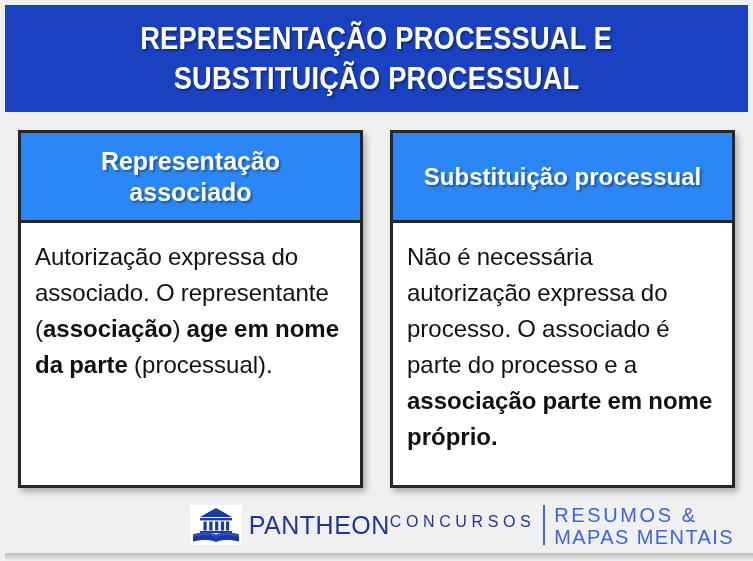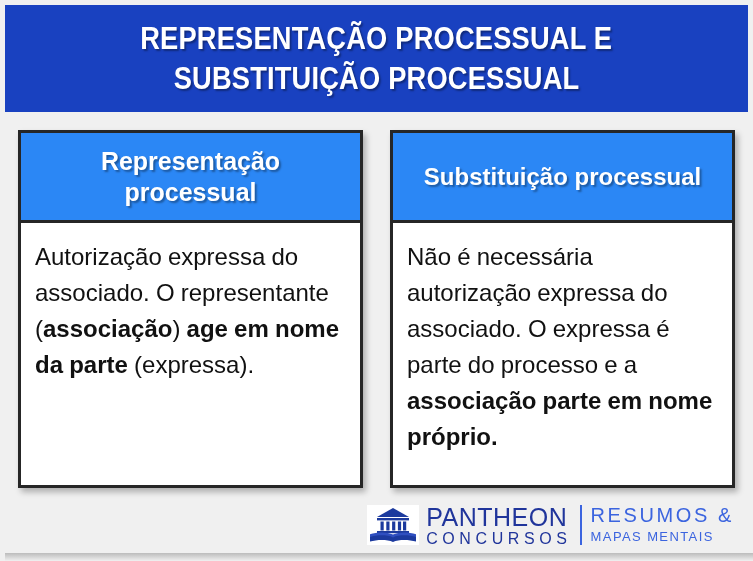--- a/index.html
+++ b/index.html
@@ -146,21 +146,21 @@
     background: #ffffff;
     display: flex;
     align-items: center;
     justify-content: center;
     margin-right: 7px;
   }
   .logo-mark svg { display: block; }
 
   .logo-wordmark {
     display: flex;
-    flex-direction: column;
+    flex-direction: row;
     justify-content: center;
     margin-right: 8px;
   }
   .logo-pantheon {
     color: #20359b;
     font-size: 25px;
     font-weight: normal;
     letter-spacing: 0.5px;
     line-height: 25px;
   }
@@ -185,21 +185,21 @@
     justify-content: center;
   }
   .logo-tag1 {
     color: #3b64df;
     font-size: 20px;
     letter-spacing: 2.6px;
     line-height: 22px;
   }
   .logo-tag2 {
     color: #3b64df;
-    font-size: 13px;
+    font-size: 20px;
     letter-spacing: 1.4px;
     line-height: 20px;
     margin-top: 1px;
   }
 
   
   .bottom-shadow {
     position: absolute;
     left: 5px;
     bottom: 0;
@@ -219,34 +219,34 @@
   </div>
 
   <div class="content">
 
     <div class="cards">
 
       <div class="card">
         <div class="card-header">
           <div class="card-header-text">
             <span>Representação</span><br>
-            <span>processual</span>
+            <span>associado</span>
           </div>
         </div>
         <div class="card-body">
-          <div class="card-text"><span>Autorização expressa do associado. O representante (</span><b>associação</b><span>) </span><b>age em nome da parte</b><span> (expressa).</span></div>
+          <div class="card-text"><span>Autorização expressa do associado. O representante (</span><b>associação</b><span>) </span><b>age em nome da parte</b><span> (processual).</span></div>
         </div>
       </div>
 
       <div class="card">
         <div class="card-header single">
           <div class="card-header-text">Substituição processual</div>
         </div>
         <div class="card-body">
-          <div class="card-text"><span>Não é necessária autorização expressa do associado. O expressa é parte do processo e a </span><b>associação parte em nome próprio.</b></div>
+          <div class="card-text"><span>Não é necessária autorização expressa do processo. O associado é parte do processo e a </span><b>associação parte em nome próprio.</b></div>
         </div>
       </div>
 
     </div>
 
     <div class="footer">
       <div class="logo">
         <div class="logo-mark">
           <svg width="50" height="38" viewBox="0 0 50 38" aria-hidden="true">
 

